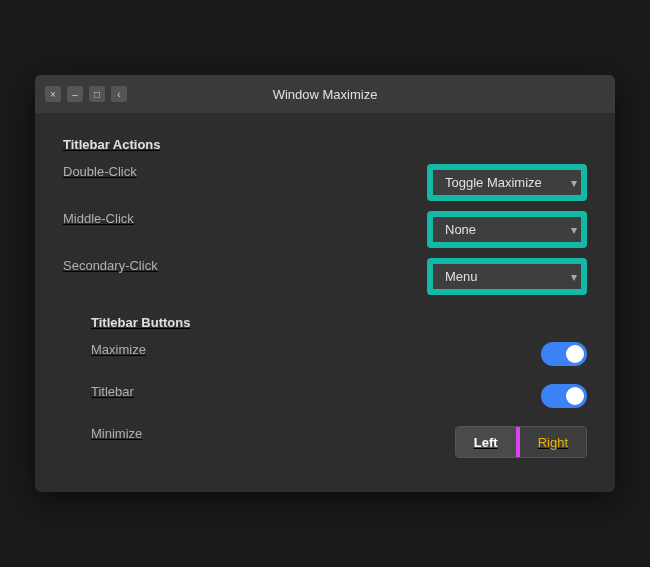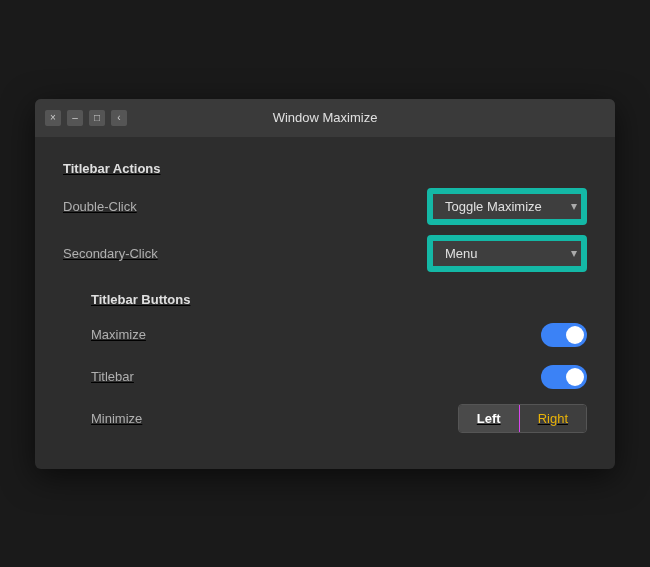--- a/index.html
+++ b/index.html
@@ -75,21 +75,20 @@
 
     .section-title {
       color: #e0e0e0;
       font-size: 13px;
       font-weight: 700;
       margin-bottom: 12px;
     }
 
     .setting-row {
       display: flex;
-      align-items: center;
       justify-content: space-between;
       margin-bottom: 10px;
       min-height: 32px;
     }
 
     .setting-label {
       color: #b0b0b0;
       font-size: 13px;
     }
 
@@ -191,21 +190,21 @@
       outline: none;
     }
 
     .placement-btn.active {
       background: #4a4a4a;
       color: #fff;
       font-weight: 600;
     }
 
     .placement-btn:not(:last-child) {
-      border-right: 1px solid #d946ef;
+      border-right: 4px solid #d946ef;
     }
   </style>
 </head>
 <body>
 
 <div class="window">
 
   <div class="titlebar">
     <div class="titlebar-controls">
       <button class="titlebar-btn">×</button>
@@ -226,20 +225,32 @@
         <select class="dropdown">
           <option>Toggle Maximize</option>
           <option>None</option>
           <option>Menu</option>
           <option>Lower</option>
           <option>Minimize</option>
         </select>
       </div>
     </div>
 
+    <div class="setting-row">
+      <span class="setting-label">Middle-Click</span>
+      <div class="dropdown-wrapper">
+        <select class="dropdown">
+          <option>None</option>
+          <option>Toggle Maximize</option>
+          <option>Menu</option>
+          <option>Lower</option>
+          <option>Minimize</option>
+        </select>
+      </div>
+    </div>
 
     <div class="setting-row">
       <span class="setting-label">Secondary-Click</span>
       <div class="dropdown-wrapper">
         <select class="dropdown">
           <option>Menu</option>
           <option>None</option>
           <option>Toggle Maximize</option>
           <option>Lower</option>
           <option>Minimize</option>

